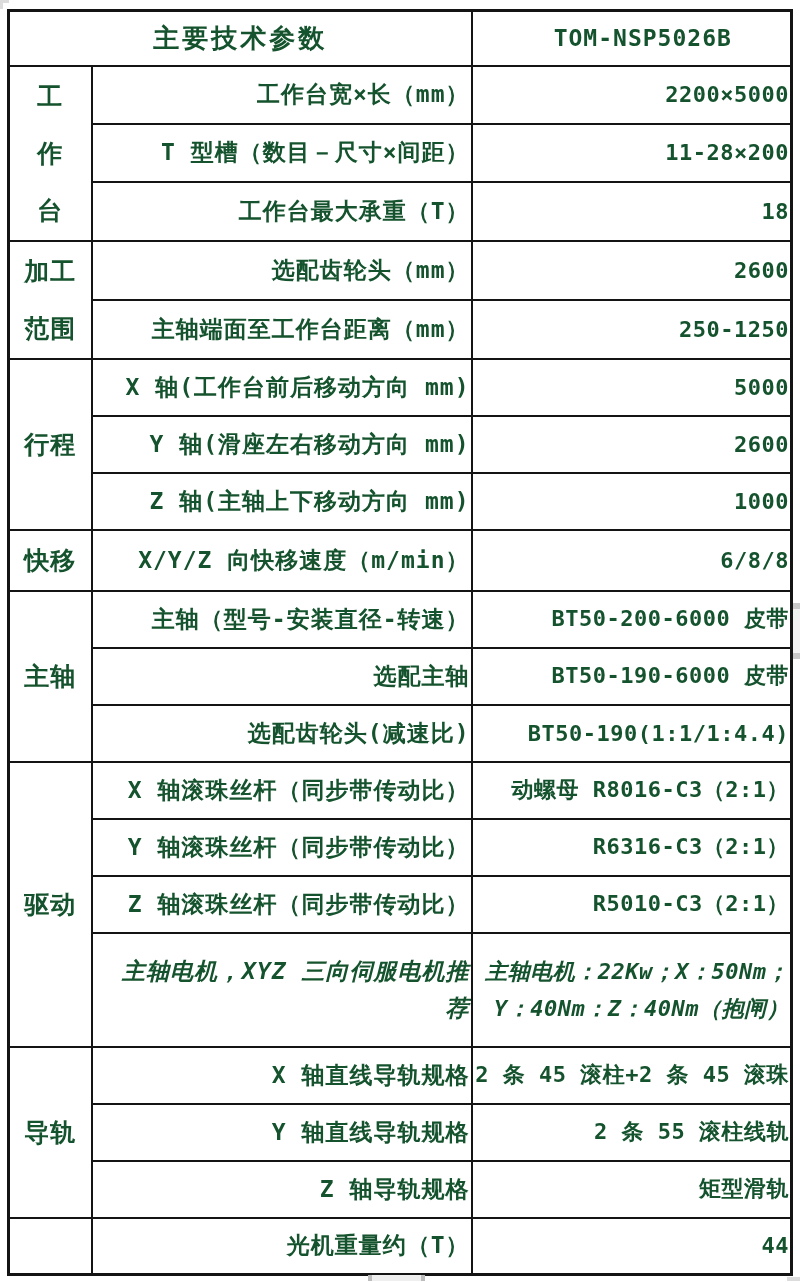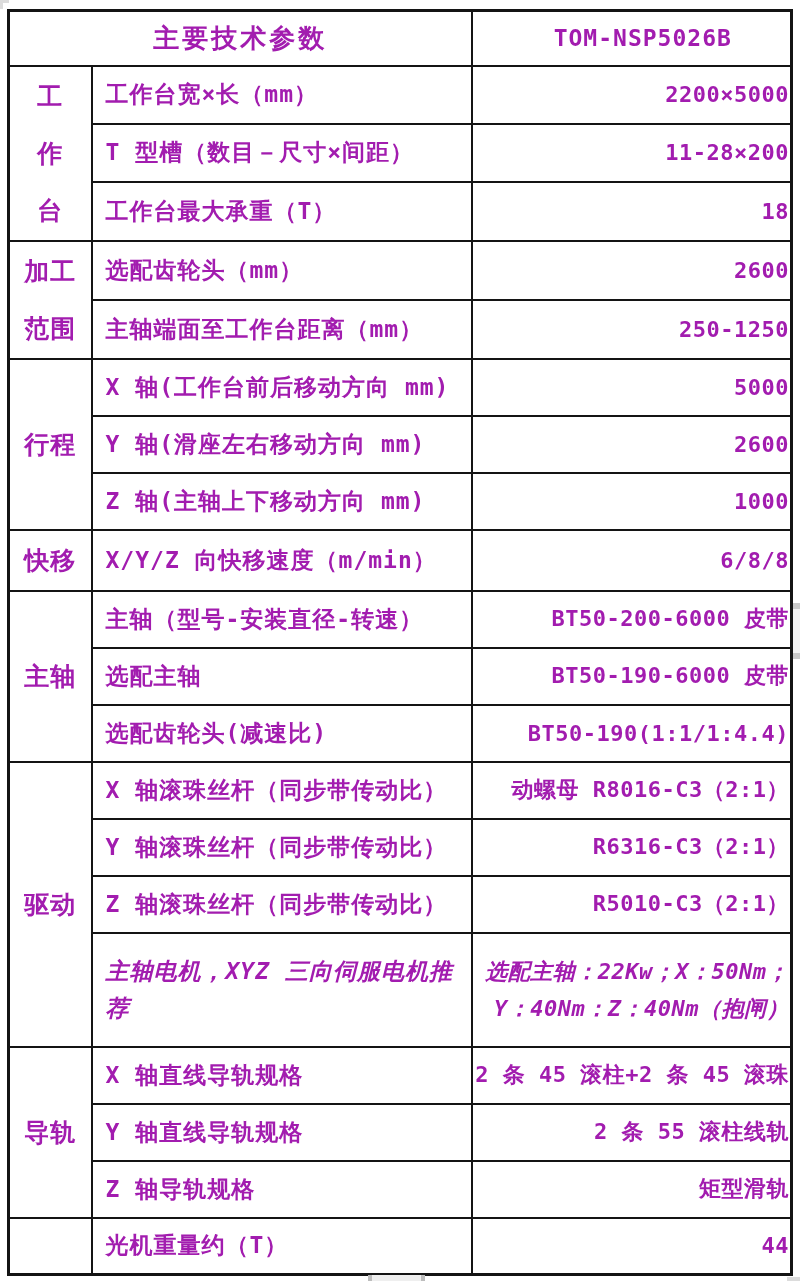--- a/index.html
+++ b/index.html
@@ -3,21 +3,21 @@
 <meta charset="utf-8">
 <style>
   html, body { margin: 0; padding: 0; background: #ffffff; }
   .sheet {
     position: relative;
     width: 800px;
     height: 1282px;
     background: #ffffff;
     overflow: hidden;
     font-family: "DejaVu Sans Mono", "Liberation Sans", sans-serif;
-    color: #a21caf;
+    color: #14532d;
   }
   table.spec {
     position: absolute;
     left: 7px;
     top: 9px;
     width: 783px;
     border-collapse: collapse;
     table-layout: fixed;
     border: 3px solid #141414;
   }
@@ -46,21 +46,21 @@
     padding-left: 24px;
   }
   td.cat {
     text-align: center;
     font-size: 25px;
     letter-spacing: 1px;
     white-space: pre-line;
     line-height: 57px;
   }
   td.label {
-    text-align: left;
+    text-align: right;
     padding-left: 13px;
     font-size: 23px;
     letter-spacing: 1px;
     white-space: pre-line;
   }
   td.value {
     text-align: right;
     font-size: 22px;
     letter-spacing: 0.5px;
     white-space: pre-line;
@@ -186,21 +186,21 @@
       <td class="label">Y 轴滚珠丝杆（同步带传动比）</td>
       <td class="value">R6316-C3（2:1）</td>
     </tr>
     <tr class="row-n">
       <td class="label">Z 轴滚珠丝杆（同步带传动比）</td>
       <td class="value">R5010-C3（2:1）</td>
     </tr>
     <tr class="row-d">
       <td class="label">主轴电机，XYZ 三向伺服电机推
 荐</td>
-      <td class="value">选配主轴：22Kw；X：50Nm；
+      <td class="value">主轴电机：22Kw；X：50Nm；
 Y：40Nm：Z：40Nm（抱闸）</td>
     </tr>
 
     <tr class="row-n">
       <td class="cat" rowspan="3">导轨</td>
       <td class="label">X 轴直线导轨规格</td>
       <td class="value">2 条 45 滚柱+2 条 45 滚珠</td>
     </tr>
     <tr class="row-n">
       <td class="label">Y 轴直线导轨规格</td>

